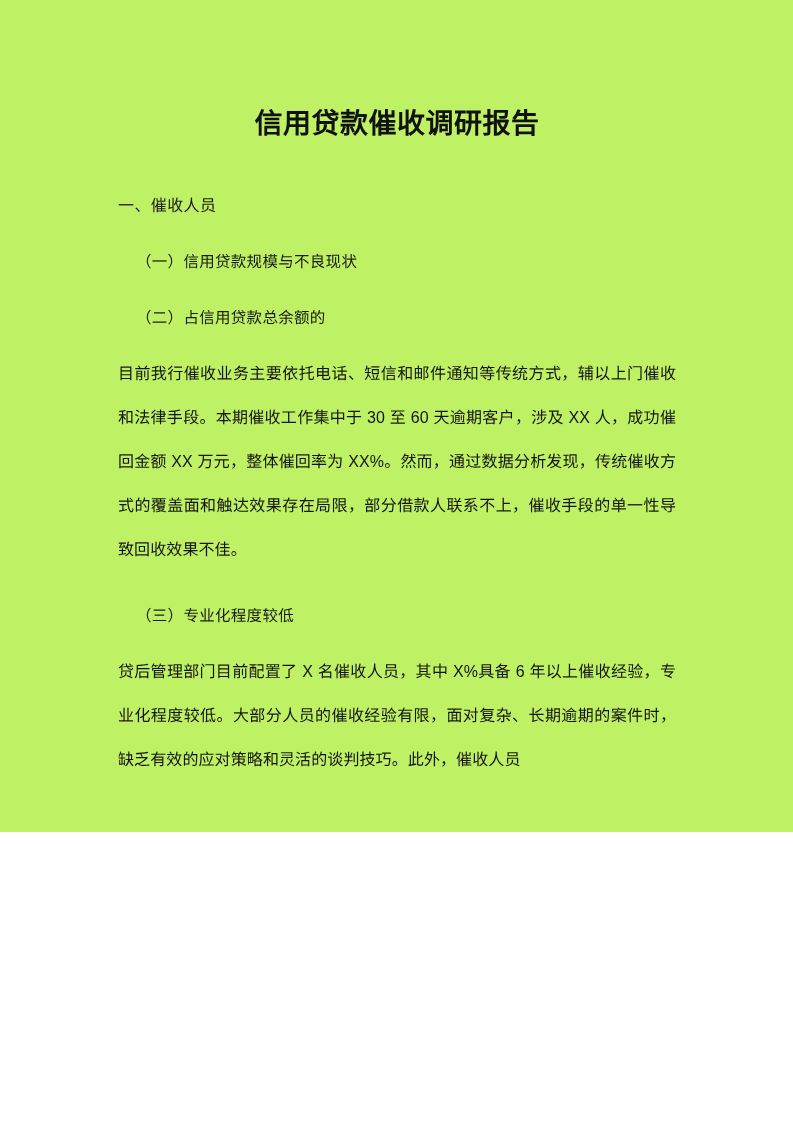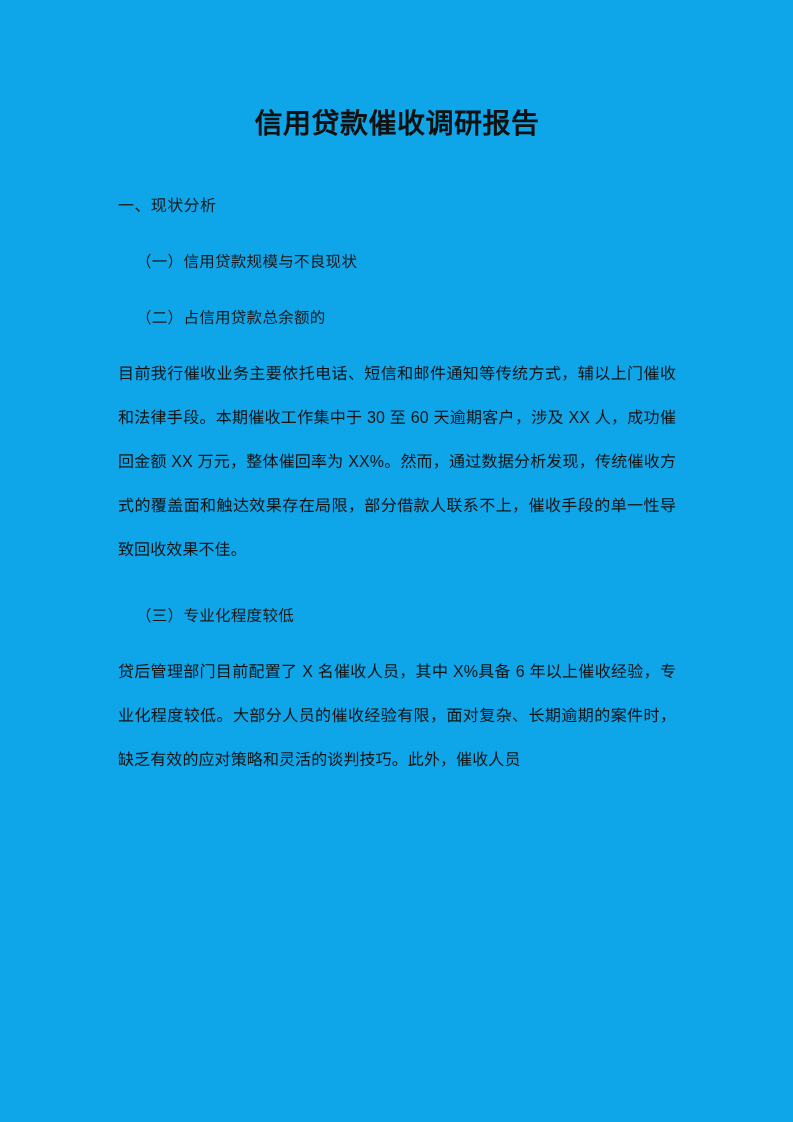--- a/index.html
+++ b/index.html
@@ -10,22 +10,22 @@
   }
 
   body {
     font-family: "Liberation Sans", "DejaVu Sans", sans-serif;
     color: #000000;
   }
 
   .page {
     position: relative;
     width: 793px;
-    height: 1122px;
-    background: #0ea5e9;
+    height: 832px;
+    background: #bef264;
     overflow: hidden;
     box-sizing: border-box;
   }
 
   .page-body {
     position: absolute;
     left: 118px;
     top: 0;
     width: 558px;
   }
@@ -78,21 +78,21 @@
   }
 </style>
 </head>
 <body>
 
 <div class="page">
   <div class="page-body">
 
     <h1 class="doc-title">信用贷款催收调研报告</h1>
 
-    <h2 class="section-heading">一、现状分析</h2>
+    <h2 class="section-heading">一、催收人员</h2>
 
     <h3 class="sub-heading">（一）信用贷款规模与不良现状</h3>
 
 
     <h3 class="sub-heading">（二）占信用贷款总余额的</h3>
 
     <p class="body-text first-of-section">目前我行催收业务主要依托电话、短信和邮件通知等传统方式，辅以上门催收和法律手段。本期催收工作集中于 30 至 60 天逾期客户，涉及 XX 人，成功催回金额 XX 万元，整体催回率为 XX%。然而，通过数据分析发现，传统催收方式的覆盖面和触达效果存在局限，部分借款人联系不上，催收手段的单一性导致回收效果不佳。</p>
 
     <h3 class="sub-heading">（三）专业化程度较低</h3>
 

